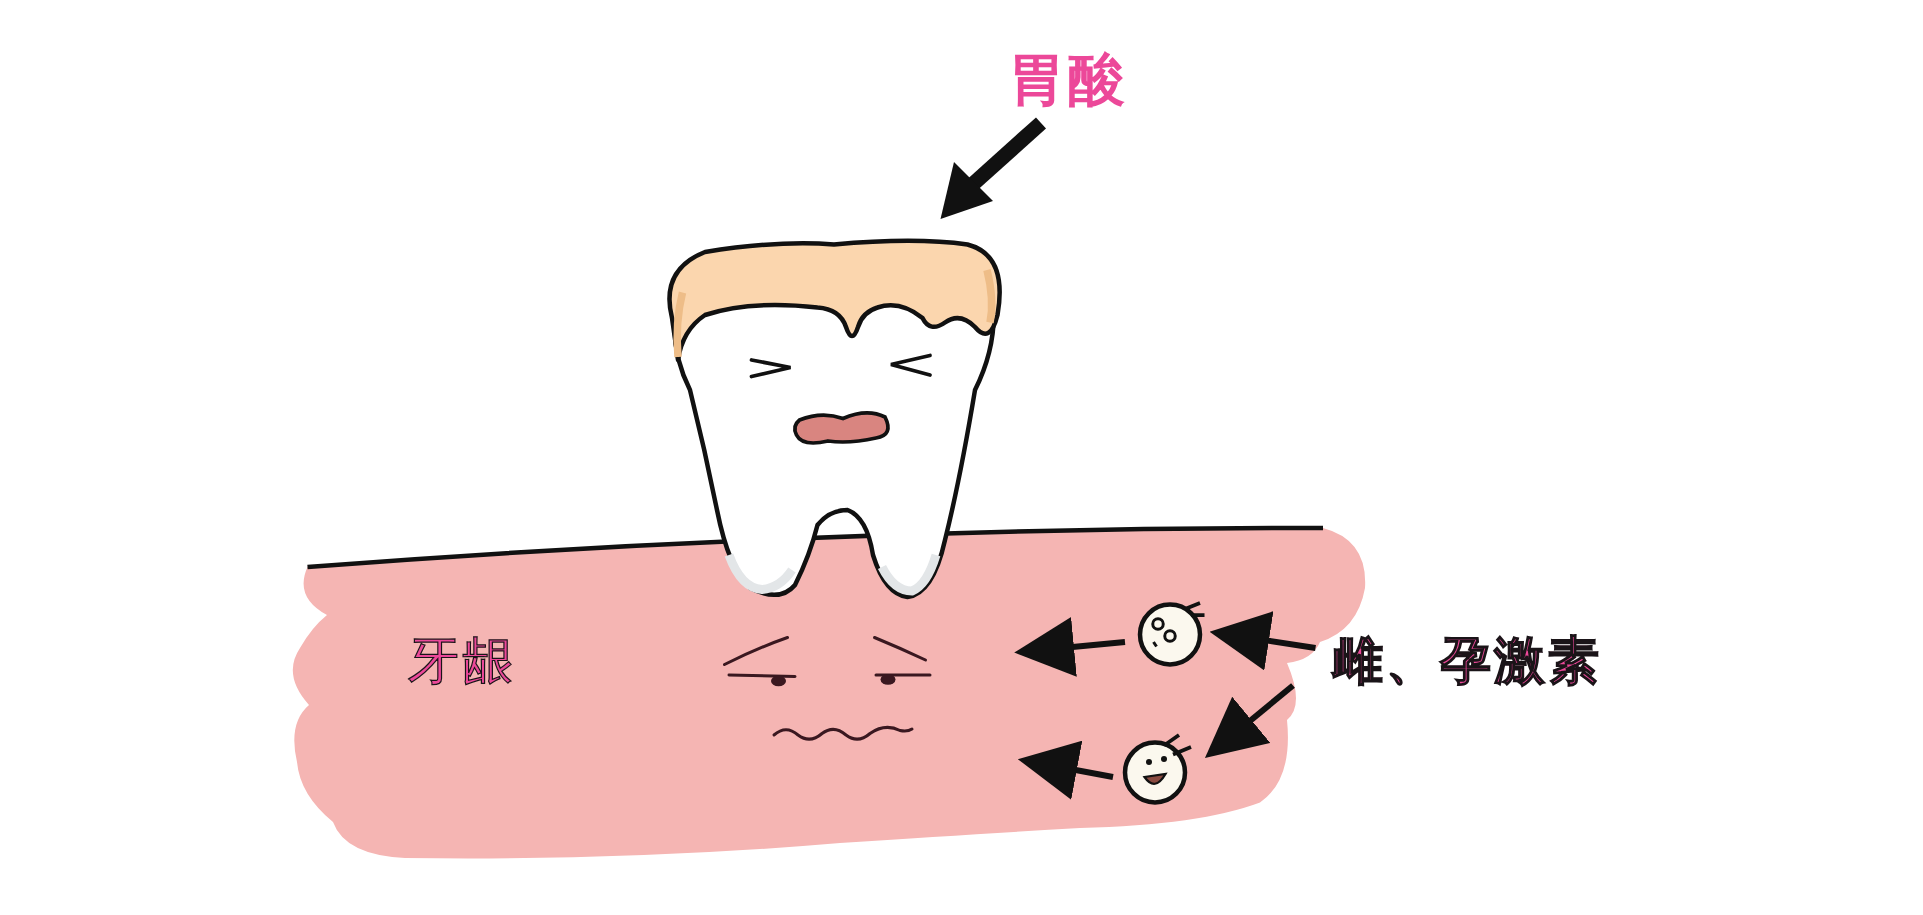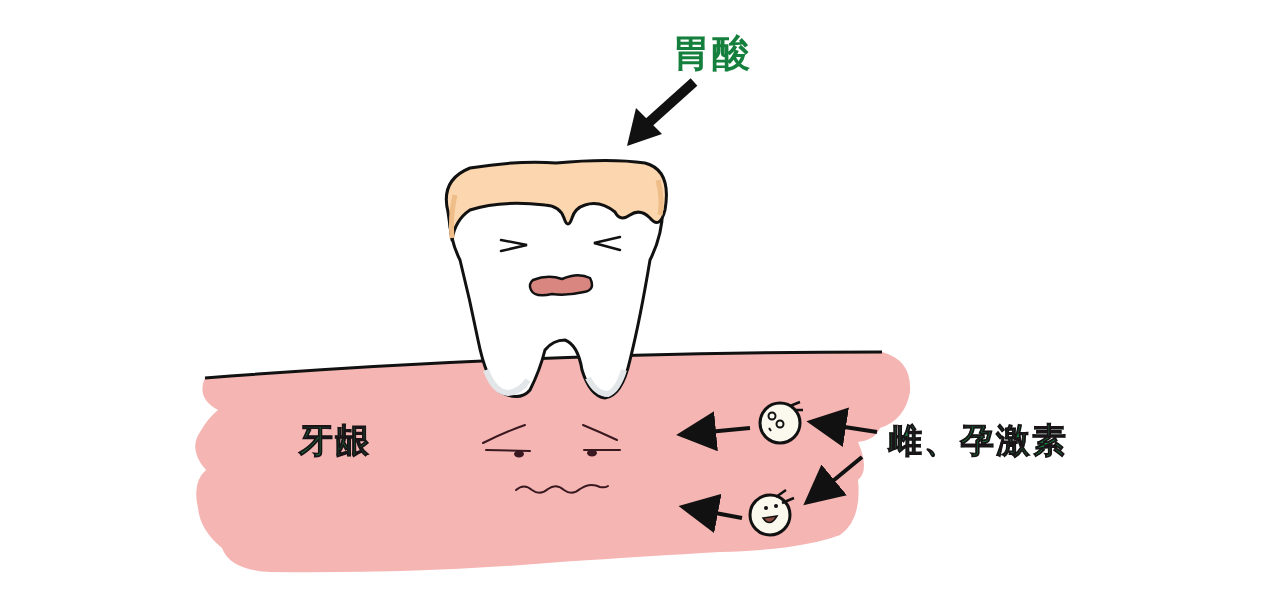--- a/index.html
+++ b/index.html
@@ -1,21 +1,21 @@
 <!DOCTYPE html>
 <html><head>
 <meta charset="utf-8">
 <style>
   html, body { margin: 0; padding: 0; background: #ffffff; }
   body { width: 1282px; height: 610px; position: relative; overflow: hidden;
          font-family: "DejaVu Sans", sans-serif; }
   svg.scene { position: absolute; left: 0; top: 0; }
-  .label { position: absolute; color: #15803d; font-weight: bold; white-space: nowrap; letter-spacing: 2px; }
+  .label { position: absolute; color: #ec4899; font-weight: bold; white-space: nowrap; letter-spacing: 2px; }
   #lbl-acid { left: 672px; top: 28px; font-size: 38px; }
-  #lbl-gum  { left: 272px; top: 418px; font-size: 34px; font-weight: bold; margin-left: 27px; -webkit-text-stroke: 0.8px #1a1418; }
+  #lbl-gum  { left: 272px; top: 418px; font-size: 34px; font-weight: normal; -webkit-text-stroke: 0.8px #1a1418; }
   #lbl-hormone { left: 888px; top: 418px; font-size: 34px; font-weight: bold; -webkit-text-stroke: 0.8px #1a1418; }
 </style>
 </head>
 <body>
 
 <svg class="scene" width="1282" height="610" viewBox="0 0 1282 610">
   <defs>
     <marker id="ah" markerWidth="10" markerHeight="10" refX="2" refY="5" orient="auto" markerUnits="strokeWidth">
       <path d="M0,0 L10,5 L0,10 z" fill="#111"></path>
     </marker>

